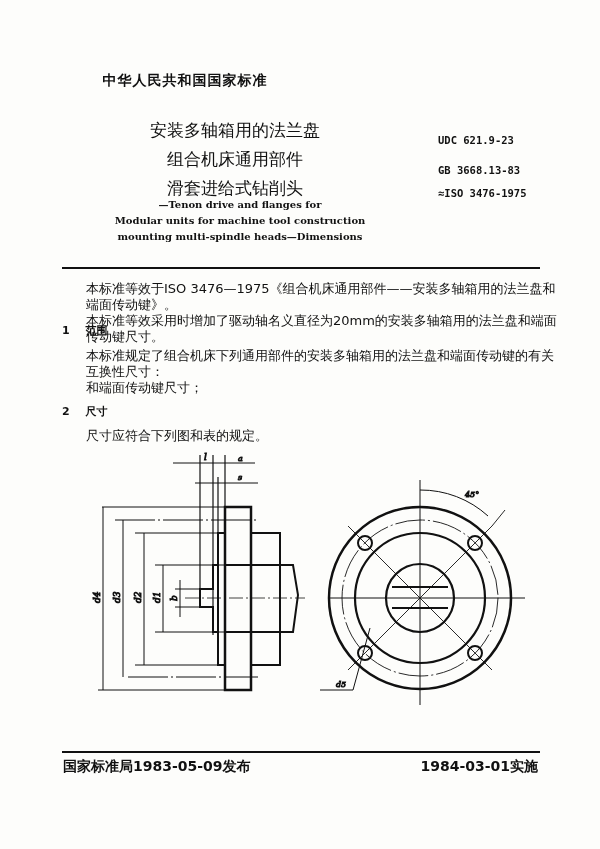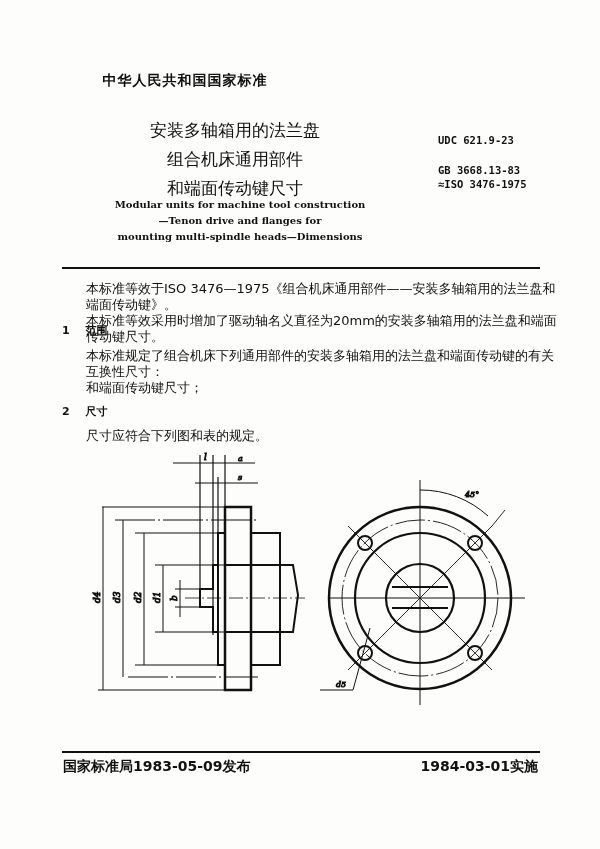--- a/index.html
+++ b/index.html
@@ -18,30 +18,30 @@
   svg text { font-family:"DejaVu Serif", serif; font-style:italic; }
 </style>
 </head>
 <body>
 
 <div class="abs country">中华人民共和国国家标准</div>
 
 <div class="abs title-cn">
   <div>安装多轴箱用的法兰盘</div>
   <div>组合机床通用部件</div>
-  <div>和端面传动键尺寸</div>
+  <div>滑套进给式钻削头</div>
 </div>
 
 <div class="abs meta" style="top:134px;">UDC 621.9-23</div>
 <div class="abs meta" style="top:164px;">GB 3668.13-83</div>
-<div class="abs meta" style="top:178px;text-align:center;">≈ISO 3476-1975</div>
+<div class="abs meta" style="top:187px;text-align:center;">≈ISO 3476-1975</div>
 
 <div class="abs title-en">
+  <div>—Tenon drive and flanges for</div>
   <div>Modular units for machine tool construction</div>
-  <div>—Tenon drive and flanges for</div>
   <div>mounting multi-spindle heads—Dimensions</div>
 </div>
 
 <div class="abs rule" style="top:267px;"></div>
 
 <div class="abs para" style="left:86px; top:281px; width:480px;">
   <div>本标准等效于ISO 3476—1975《组合机床通用部件——安装多轴箱用的法兰盘和端面传动键》。</div>
   <div>本标准等效采用时增加了驱动轴名义直径为20mm的安装多轴箱用的法兰盘和端面传动键尺寸。</div>
 </div>
 

